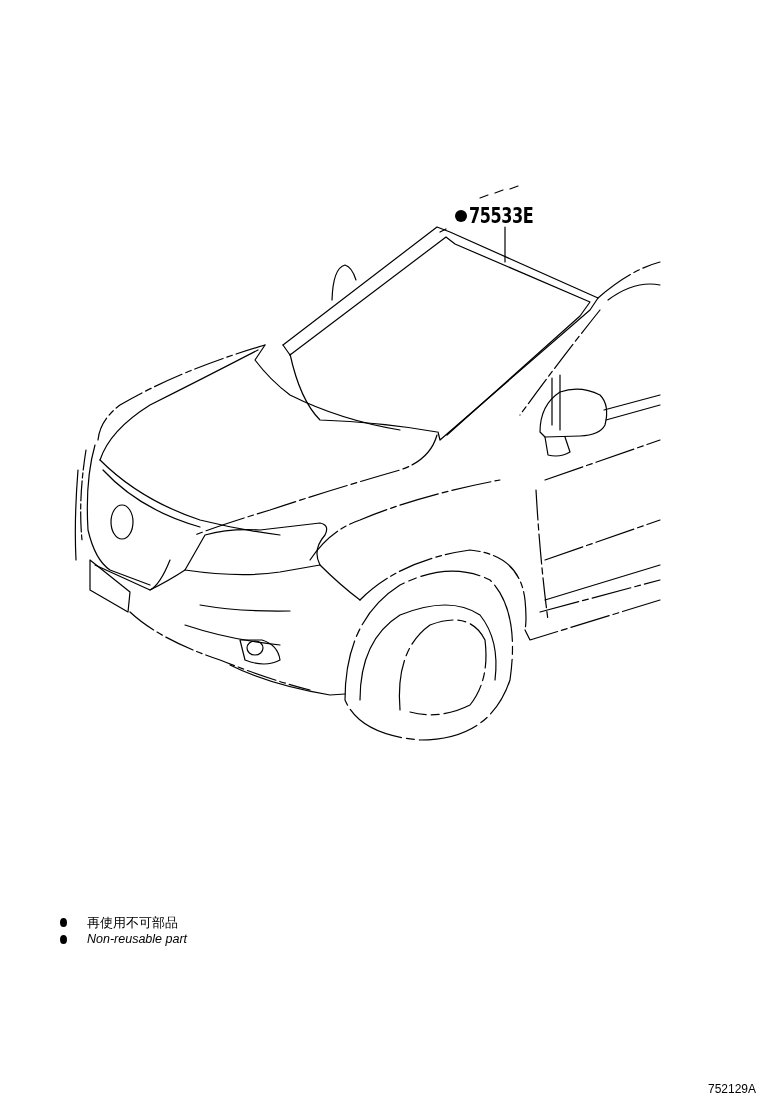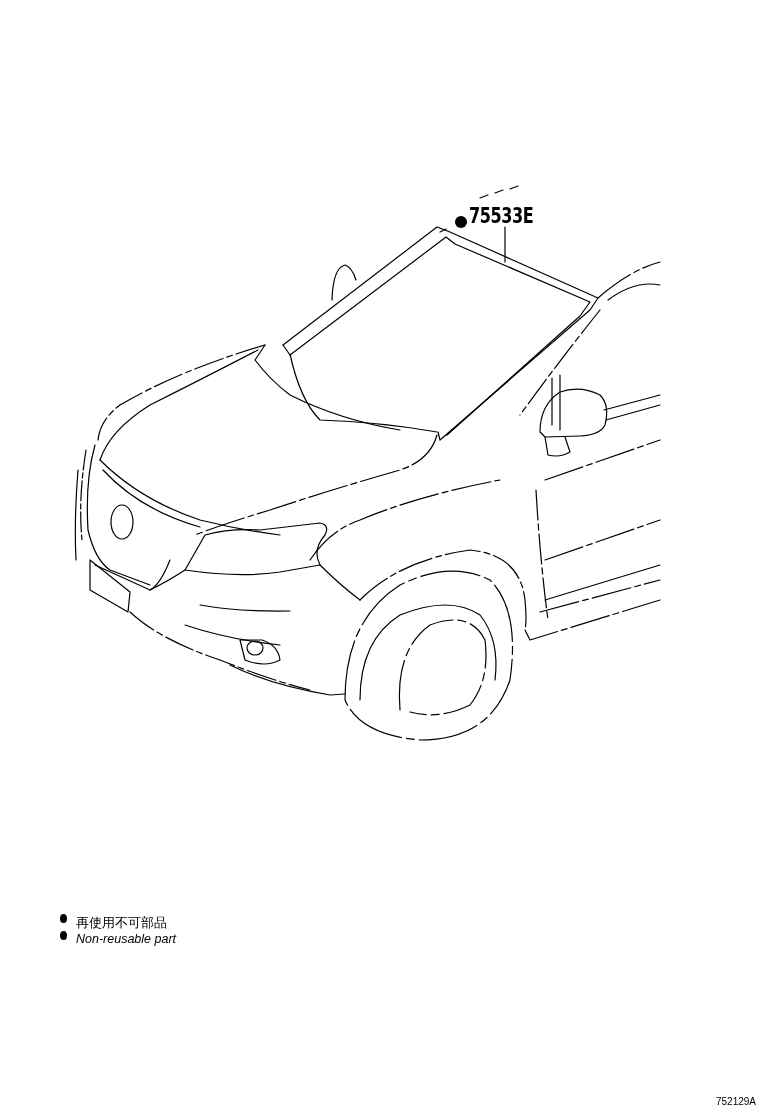--- a/index.html
+++ b/index.html
@@ -1,26 +1,26 @@
 <!DOCTYPE html>
 <html><head>
 <meta charset="utf-8">
 <style>
   html, body { margin:0; padding:0; background:#ffffff; }
   body { width:760px; height:1112px; position:relative; overflow:hidden; font-family:"Liberation Sans", sans-serif; color:#000; }
   #drawing { position:absolute; left:0; top:0; width:760px; height:1112px; }
-  .callout { position:absolute; left:455px; top:204px; display:flex; align-items:flex-end; gap:2px; }
+  .callout { position:absolute; left:455px; top:204px; display:flex; align-items:center; gap:2px; }
   .callout .dot { width:12px; height:12px; border-radius:50%; background:#000; display:inline-block; }
   .callout .num { font-family:"DejaVu Sans Condensed","DejaVu Sans", sans-serif; font-size:21px; font-weight:bold; letter-spacing:-0.5px; line-height:24px; transform:scaleX(0.85); transform-origin:left center; }
   .legend { position:absolute; left:60px; top:914px; font-size:13px; line-height:17px; }
-  .legend .row { display:flex; gap:9px; }
+  .legend .row { display:flex; align-items:center; gap:20px; }
   .legend .bullet { width:7px; height:9px; border-radius:50%; background:#000; display:inline-block; }
   .legend .jp { font-family:"DejaVu Sans", sans-serif; font-size:13px; }
   .legend .en { font-size:12.5px;font-style:italic; }
-  .figure-id { position:absolute; right:4px; bottom:5px; font-size:10px; }
+  .figure-id { position:absolute; right:4px; bottom:16px; font-size:12px; }
 </style>
 </head>
 <body>
 
 <svg id="drawing" viewBox="0 0 760 1112" xmlns="http://www.w3.org/2000/svg" fill="none" stroke="#000" stroke-width="1.2" stroke-linecap="round" stroke-linejoin="round">
 
   <g>
     <path d="M505 227 L505 262"></path>
     <path d="M440 232 l6 -3 M480 198 l8 -3 M495 193 l8 -3 M510 189 l8 -3"></path>
   </g>

